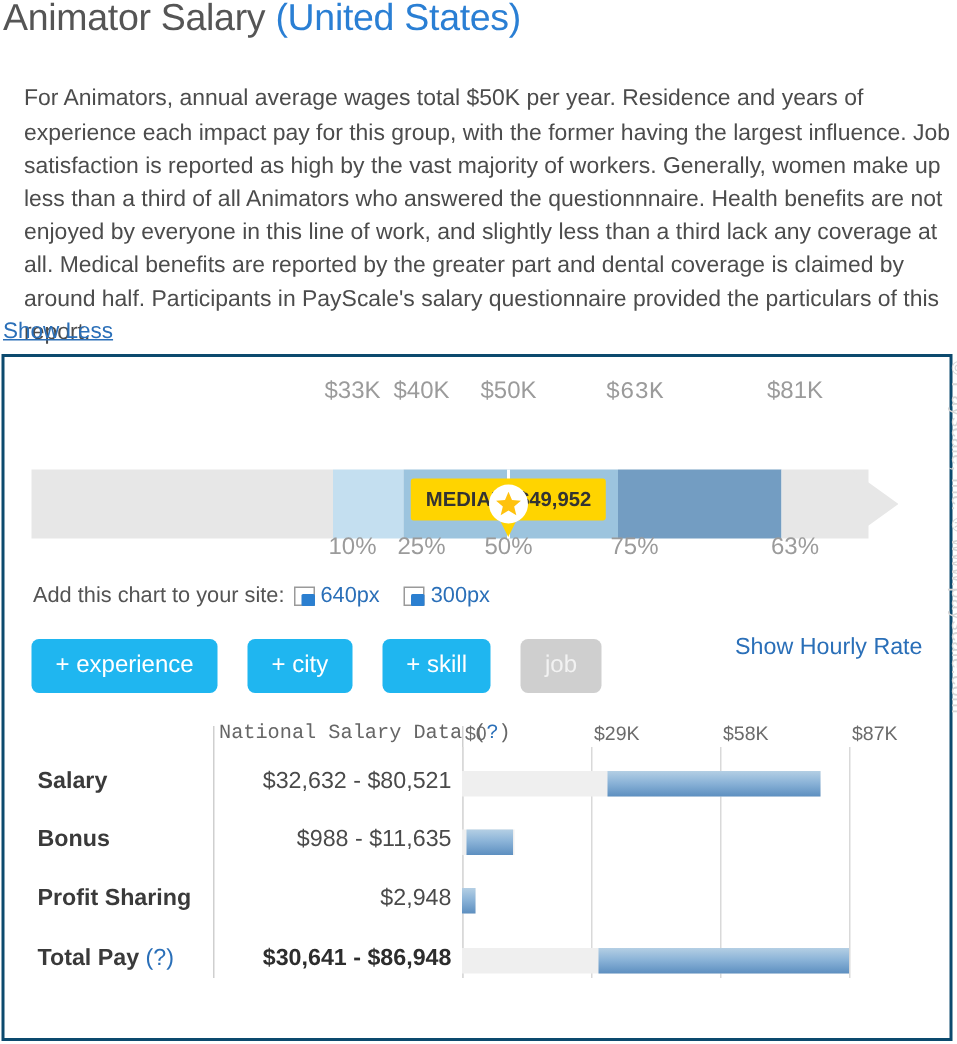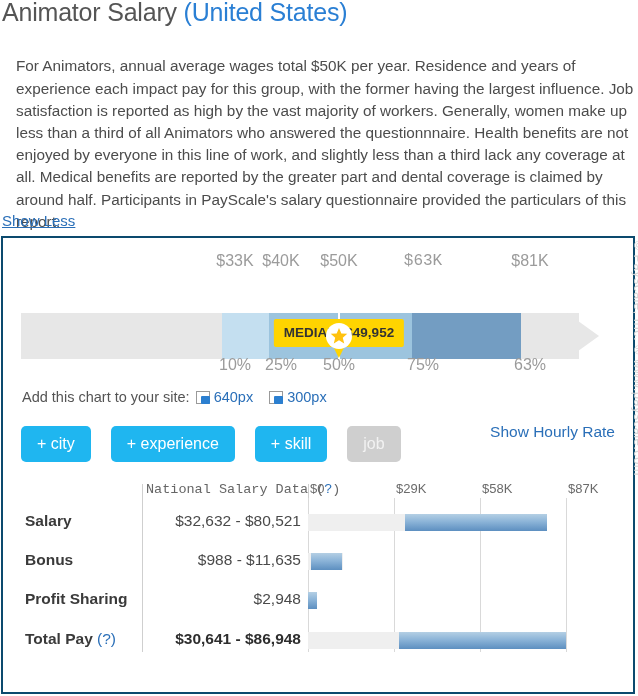--- a/index.html
+++ b/index.html
@@ -286,22 +286,22 @@
         <span class="img-ico"></span>
         <span>640px</span>
       </a>
       <a class="embed-link">
         <span class="img-ico"></span>
         <span>300px</span>
       </a>
     </div>
 
     <div class="btnrow">
+      <button class="fbtn">+ experience</button>
       <button class="fbtn">+ city</button>
-      <button class="fbtn">+ experience</button>
       <button class="fbtn">+ skill</button>
       <button class="fbtn disabled">job</button>
     </div>
     <a class="hourly">Show Hourly Rate</a>
 
     <div class="table">
       <div class="vsep" style="left:139px;"></div>
       <div class="vsep" style="left:305px;"></div>
 
       <div class="col-head" style="left:143px; top:4px; width:155px; text-align:right;font-family:Liberation Mono, monospace;">

